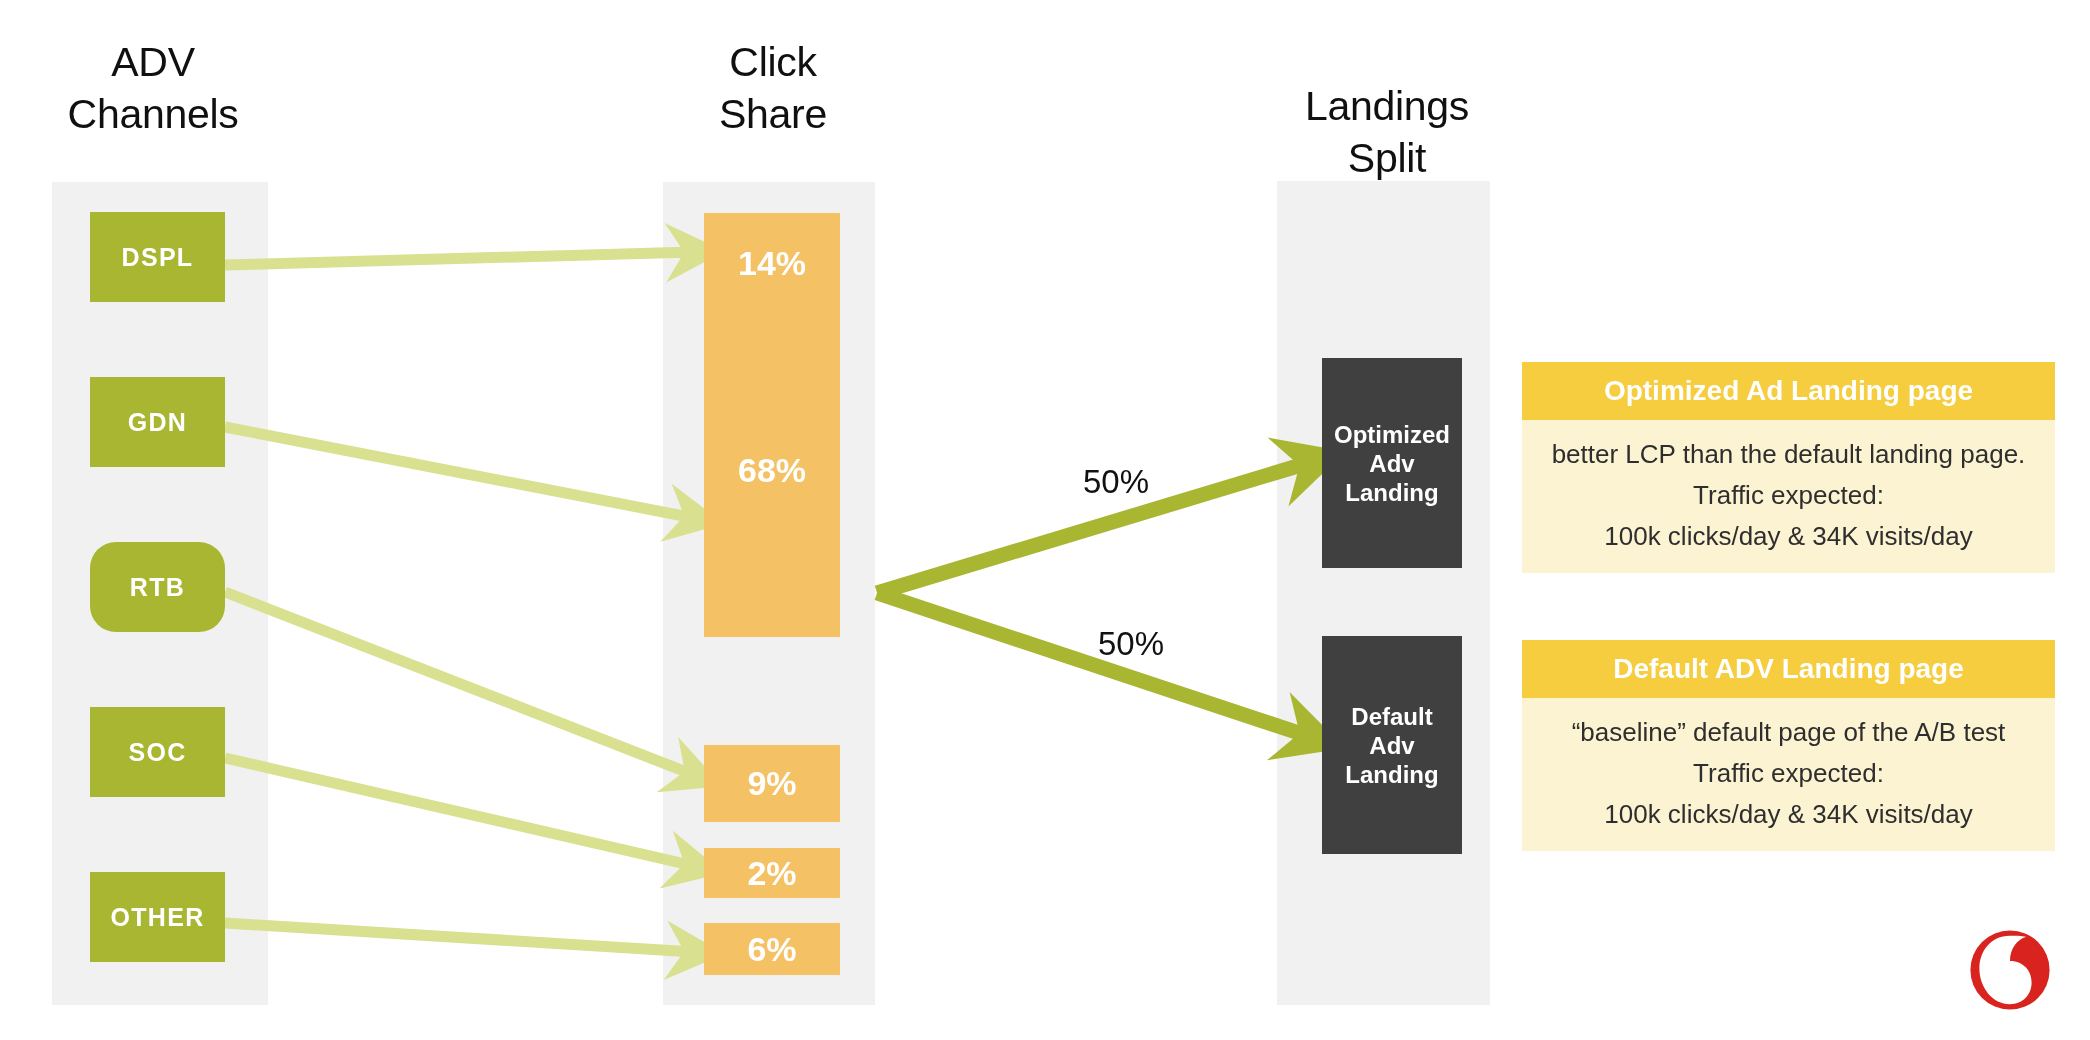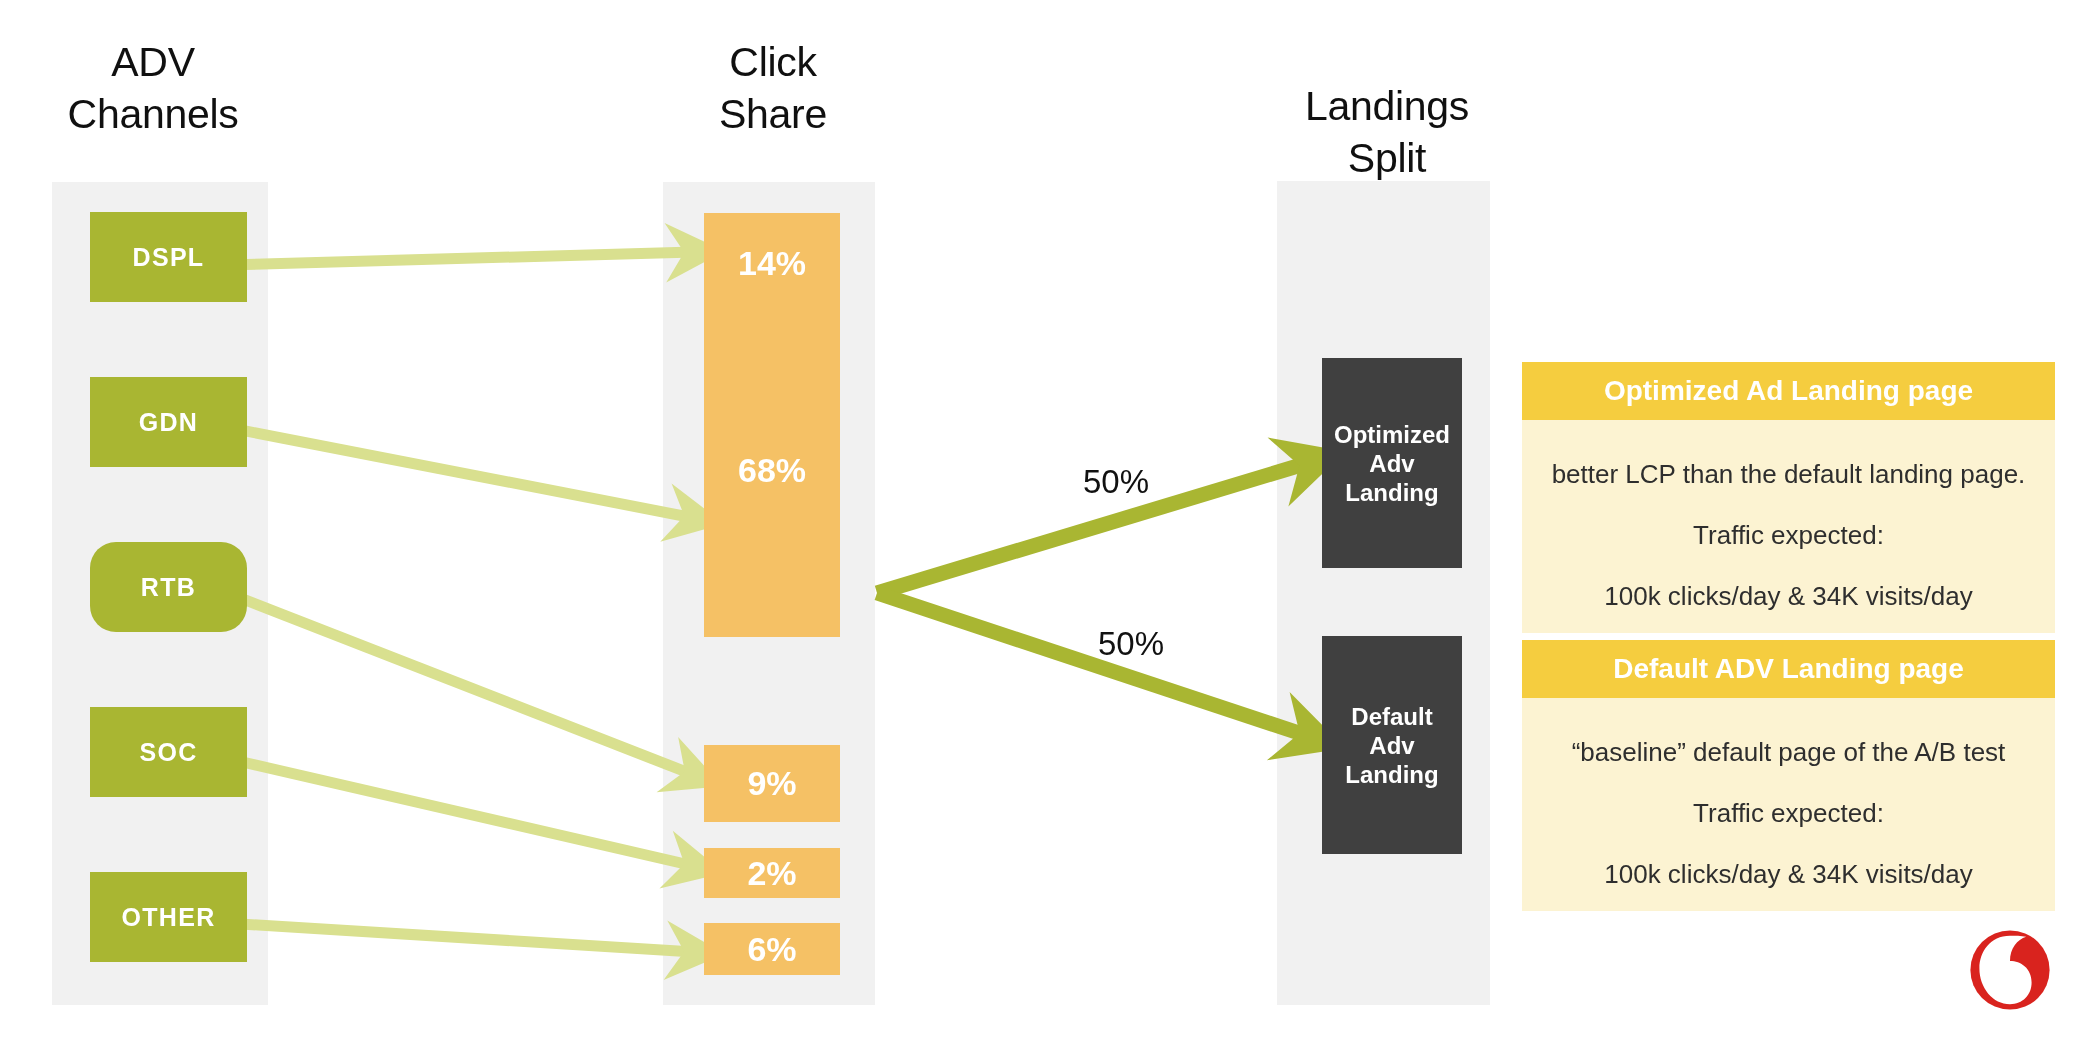--- a/index.html
+++ b/index.html
@@ -36,21 +36,21 @@
 
   
   .chan-box{
     position:absolute;
     background:#a9b632;
     color:#ffffff;
     font-size:25px;
     font-weight:bold;
     letter-spacing:1.3px;
     display:flex;align-items:center;justify-content:center;
-    left:90px;width:157px;height:90px;
+    left:90px;width:135px;height:90px;
   }
 
   
   .share-bar{
     position:absolute;
     background:#f5c165;
     color:#ffffff;
     font-size:34px;
     font-weight:bold;
     display:flex;align-items:center;justify-content:center;
@@ -84,21 +84,21 @@
   }
   .info-body{
     background:#fcf3d2;
     color:#2e2e2e;
     font-size:26px;
     line-height:41px;
     text-align:center;
     padding:14px 10px 16px 10px;
     box-sizing:border-box;
   }
-  .info-body div{white-space:nowrap;margin-top:20px;}
+  .info-body div{white-space:nowrap;}
 
   
   .split-label{
     position:absolute;
     font-size:33px;
     color:#111111;
     font-weight:400;
   }
   #split-top{left:1083px;top:463px;}
   #split-bot{left:1098px;top:625px;}

